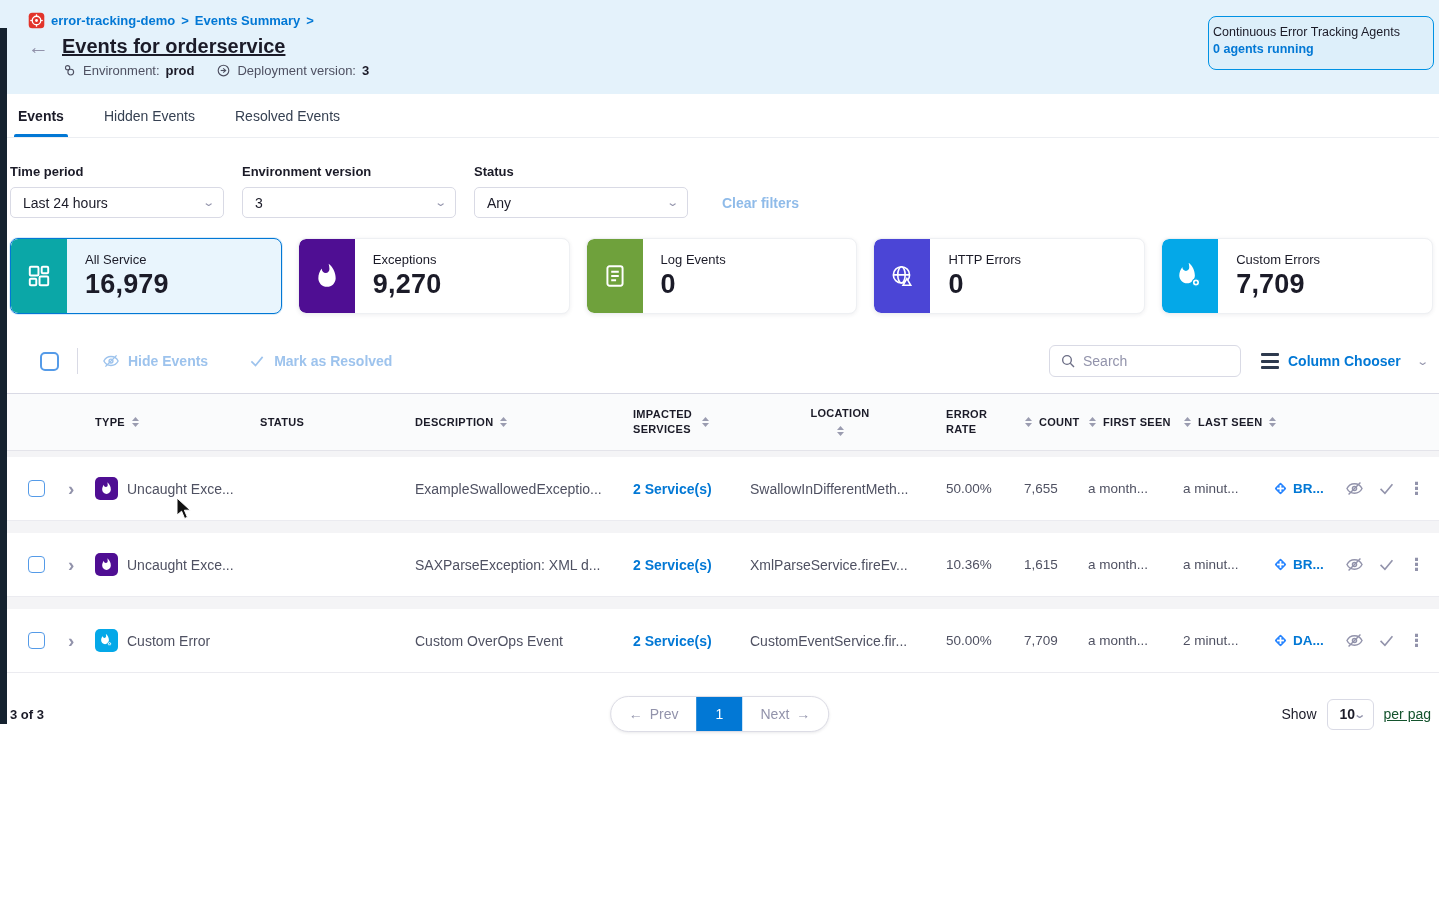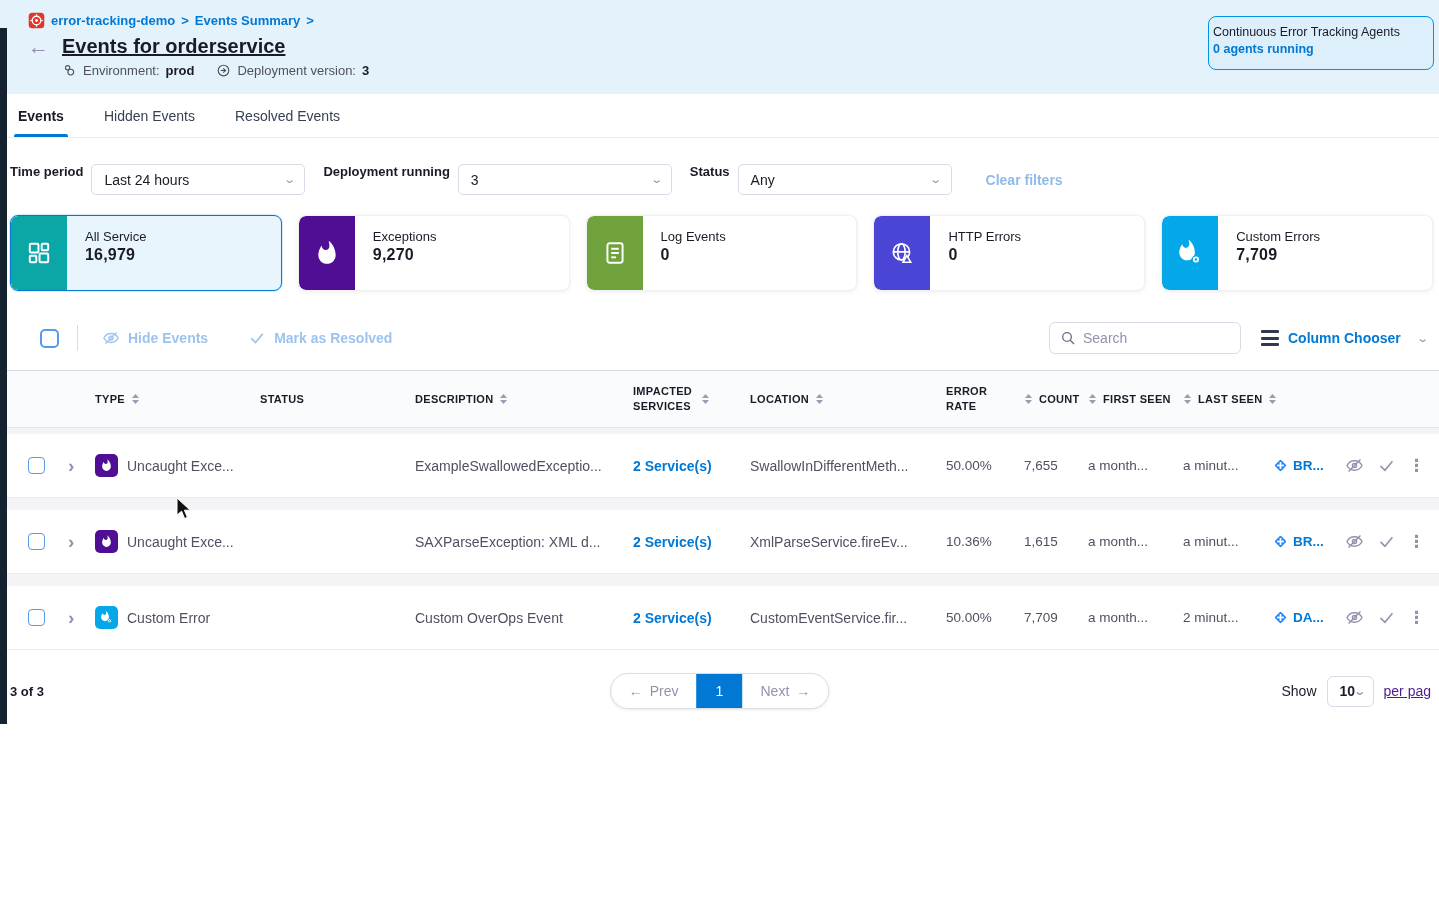--- a/index.html
+++ b/index.html
@@ -35,21 +35,21 @@
   .agents-status { font-size:12.5px; color:#0278d5; margin-top:3px; font-weight:600; }
 
   
   .tabbar { height:44px; background:#fff; display:flex; align-items:center; gap:40px; padding-left:18px; border-bottom:1px solid #eceef2; }
   .tab { font-size:14px; color:#364152; cursor:pointer; position:relative; height:100%; display:flex; align-items:center; }
   .tab.active { font-weight:700; color:#1b1b28; }
   .tab.active::after { content:""; position:absolute; left:-4px; right:-4px; bottom:0; height:3px; background:#0278d5; border-radius:2px 2px 0 0; }
 
   
   .filters { display:flex; align-items:flex-end; gap:18px; padding:26px 0 0 10px; }
-  .filter { display:flex; gap:8px; }
+  .filter { display:flex; flex-direction:column; gap:8px; }
   .filter-label { font-size:13px; font-weight:700; color:#1b1b28; }
   .select {
     width:214px; height:31px; background:#fff; border:1px solid #d9dae5; border-radius:5px;
     display:flex; align-items:center; justify-content:space-between; padding:0 10px 0 12px;
     font-size:14px; color:#1b1b28; cursor:pointer;
   }
   .chev { color:#9293ab; font-size:11px; transform:scaleX(1.4); }
   .clear-filters { font-size:14px; font-weight:700; color:#8fbbe9; margin:0 0 7px 16px; cursor:pointer; }
 
   
@@ -58,21 +58,21 @@
     flex:1; height:76px; background:#fff; border:1px solid #eef0f3; border-radius:8px;
     display:flex; overflow:hidden; box-shadow:0 1px 4px rgba(40,41,61,.08); cursor:pointer;
   }
   .card.selected { border:1.5px solid #0278d5; background:#e9f5fd; box-shadow:0 0 0 1px rgba(2,120,213,.15); }
   .card-icon { width:56px; flex:0 0 56px; display:flex; align-items:center; justify-content:center; border-radius:7px 0 0 7px; }
   .card-icon svg { width:26px; height:26px; }
   .ci-teal { background:#0ba7a7; } .ci-purple { background:#4f0e93; } .ci-green { background:#6fa13c; }
   .ci-indigo { background:#4b45d6; } .ci-cyan { background:#04a8e8; }
   .card-body { padding:13px 0 0 18px; }
   .card-label { font-size:13px; color:#1b1b28; }
-  .card-value { font-size:16px; font-weight:700; color:#1b1b28; margin-top:2px; letter-spacing:.2px; }
+  .card-value { font-size:27px; font-weight:700; color:#1b1b28; margin-top:2px; letter-spacing:.2px; }
 
   
   .toolbar { display:flex; align-items:center; margin-top:30px; height:34px; padding:0 12px 0 40px; }
   .cbx { width:19px; height:19px; border:2px solid #559be8; border-radius:5px; background:#fff; cursor:pointer; }
   .cbx.sm { width:17px; height:17px; border-width:1.5px; border-radius:4px; }
   .tool-sep { width:1px; height:26px; background:#d9dae5; margin:0 24px 0 18px; }
   .tool-btn { display:flex; align-items:center; gap:8px; font-size:14px; font-weight:700; color:#9dc3ed; margin-right:40px; cursor:pointer; }
   .tool-btn svg { width:18px; height:18px; stroke:#9dc3ed; }
   .toolbar-right { margin-left:auto; display:flex; align-items:center; gap:20px; }
   .search-box { width:192px; height:32px; border:1px solid #d9dae5; border-radius:6px; background:#fff; display:flex; align-items:center; padding:0 10px; gap:7px; }
@@ -87,21 +87,21 @@
   
   .grid {
     display:grid; align-items:center; padding-left:28px;
     grid-template-columns:34px 33px 165px 155px 218px 105px 192px 82px 68px 95px 98px 60px 106px;
   }
   .thead { height:58px; margin-top:15px; background:#fafbfc; border-top:1px solid #d9dae5; border-bottom:1px solid #e4e4ea; }
   .th { display:flex; align-items:center; gap:6px; font-size:11px; font-weight:700; color:#1b1b28; letter-spacing:.3px; white-space:nowrap; }
   .th .lbl.wrap { white-space:normal; width:62px; line-height:1.35; }
   .sort { display:inline-flex; flex-direction:column; gap:1px; }
   .sort svg { width:9px; height:12px; }
-  .c-loc { padding-left:12px; } .c-rate { padding-left:16px; } .c-count { padding-left:12px; }
+  .c-loc { padding-left:12px;flex-direction:column; } .c-rate { padding-left:16px; } .c-count { padding-left:12px; }
   .c-first, .c-last { padding-left:8px; }
 
   .row-gap { height:12px; background:#f4f4f6; }
   .row-gap.first { height:6px; }
   .trow { height:64px; background:#fff; border-bottom:1px solid #ebebf0; }
   .expander { color:#9293ab; font-size:19px; cursor:pointer; padding-left:6px; font-weight:600; }
   .type-cell { display:flex; align-items:center; gap:9px; font-size:14px; color:#4f5162; }
   .type-ic { width:23px; height:23px; border-radius:5px; display:flex; align-items:center; justify-content:center; flex:0 0 23px; }
   .type-ic svg { width:13px; height:13px; }
   .cell { font-size:14px; color:#4f5162; white-space:nowrap; overflow:hidden; }
@@ -118,21 +118,21 @@
   
   .pager-row { display:flex; align-items:center; margin-top:22px; padding:0 8px 0 10px; position:relative; height:38px; }
   .count-summary { font-size:13px; font-weight:700; color:#1b1b28; }
   .pager { position:absolute; left:50%; transform:translateX(-50%); display:flex; align-items:center; height:36px;
     background:#fff; border:1px solid #dcdce5; border-radius:19px; overflow:hidden; box-shadow:0 1px 3px rgba(40,41,61,.10); }
   .pg-btn { padding:0 18px; font-size:14px; color:#9293ab; display:flex; align-items:center; gap:7px; height:100%; cursor:pointer; }
   .pg-page { width:46px; height:100%; background:#0278d5; color:#fff; font-size:14px; display:flex; align-items:center; justify-content:center; cursor:pointer; }
   .pager-right { margin-left:auto; display:flex; align-items:center; gap:10px; }
   .show-label { font-size:14px; color:#1b1b28; }
   .size-select { width:47px; height:31px; border:1px solid #d9dae5; border-radius:6px; display:flex; align-items:center; justify-content:space-between; padding:0 12px 0 12px; font-size:14px; font-weight:600; color:#1b1b28; cursor:pointer; background:#fff; }
-  .perpage-label { font-size:14px; color:#4c1d95; white-space:nowrap;text-decoration:underline; }
+  .perpage-label { font-size:14px; color:#14532d; white-space:nowrap;text-decoration:underline; }
 
   
   .cursor { position:absolute; left:176px; top:498px; z-index:50; pointer-events:none; }
 </style>
 </head>
 <body>
 
 <div class="page">
   <div class="nav-sliver"></div>
 
@@ -191,21 +191,21 @@
 
   <div class="filters">
     <div class="filter">
       <span class="filter-label">Time period</span>
       <div class="select">
         <span>Last 24 hours</span>
         <span class="chev">⌄</span>
       </div>
     </div>
     <div class="filter">
-      <span class="filter-label">Deployment running</span>
+      <span class="filter-label">Environment version</span>
       <div class="select">
         <span>3</span>
         <span class="chev">⌄</span>
       </div>
     </div>
     <div class="filter">
       <span class="filter-label">Status</span>
       <div class="select">
         <span>Any</span>
         <span class="chev">⌄</span>

